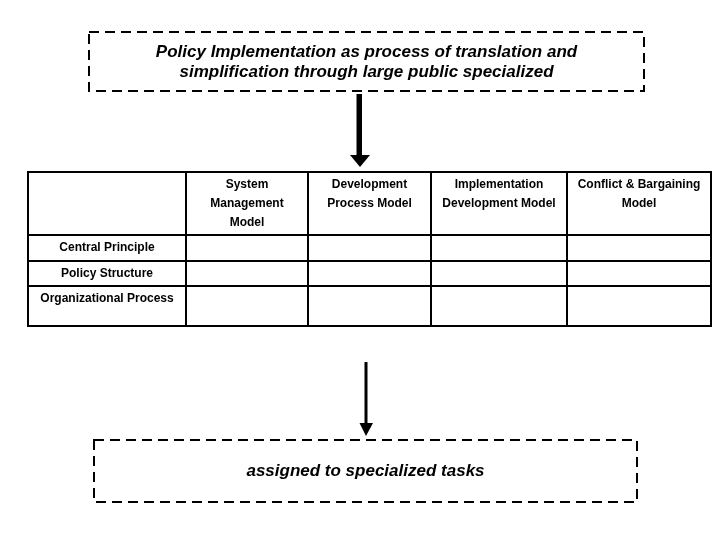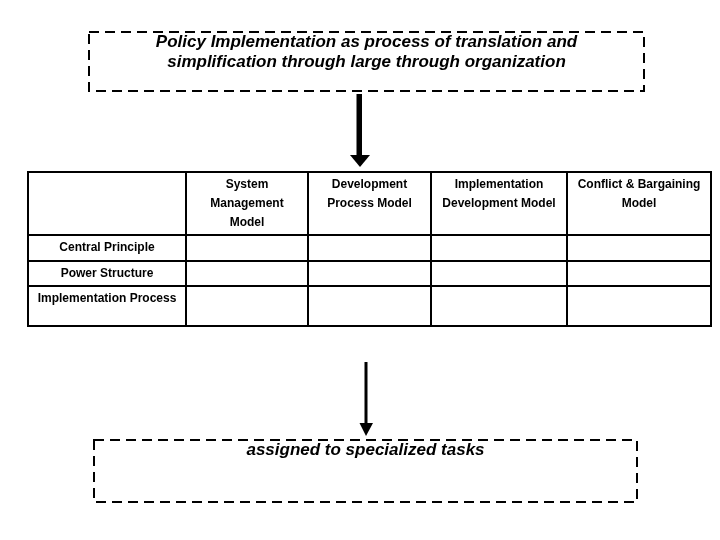--- a/index.html
+++ b/index.html
@@ -24,20 +24,21 @@
   }
   .overlay .arrow rect,
   .overlay .arrow polygon {
     fill: #000000;
     stroke: none;
   }
   .box-text {
     position: absolute;
     display: flex;
     flex-direction: column;
+    justify-content: center;
     text-align: center;
     font-weight: bold;
     font-style: italic;
     font-size: 17px;
     line-height: 20px;
     color: #000000;
   }
   #top-box    { left: 89px; top: 32px;  width: 555px; height: 59px; }
   #bottom-box { left: 94px; top: 440px; width: 543px; height: 62px; }
 
@@ -78,21 +79,21 @@
     </g>
     <g class="arrow">
       <rect x="364.5" y="362" width="3" height="62"></rect>
       <polygon points="359.5,423 373,423 366,436"></polygon>
     </g>
     <rect class="dashed" x="94" y="440" width="543" height="62"></rect>
   </svg>
 
   <div class="box-text" id="top-box">
     <div>Policy Implementation as process of translation and</div>
-    <div>simplification through large through organization</div>
+    <div>simplification through large public specialized</div>
   </div>
 
   <table id="models-table">
     <colgroup>
       <col style="width:158px">
       <col style="width:122px">
       <col style="width:123px">
       <col style="width:136px">
       <col style="width:144px">
     </colgroup>
@@ -105,28 +106,28 @@
         <th>Conflict &amp; Bargaining Model</th>
       </tr>
       <tr>
         <td>Central Principle</td>
         <td></td>
         <td></td>
         <td></td>
         <td></td>
       </tr>
       <tr>
-        <td>Power Structure</td>
+        <td>Policy Structure</td>
         <td></td>
         <td></td>
         <td></td>
         <td></td>
       </tr>
       <tr>
-        <td>Implementation Process</td>
+        <td>Organizational Process</td>
         <td></td>
         <td></td>
         <td></td>
         <td></td>
       </tr>
     </tbody>
   </table>
 
   <div class="box-text" id="bottom-box">
     <div>assigned to specialized tasks</div>

